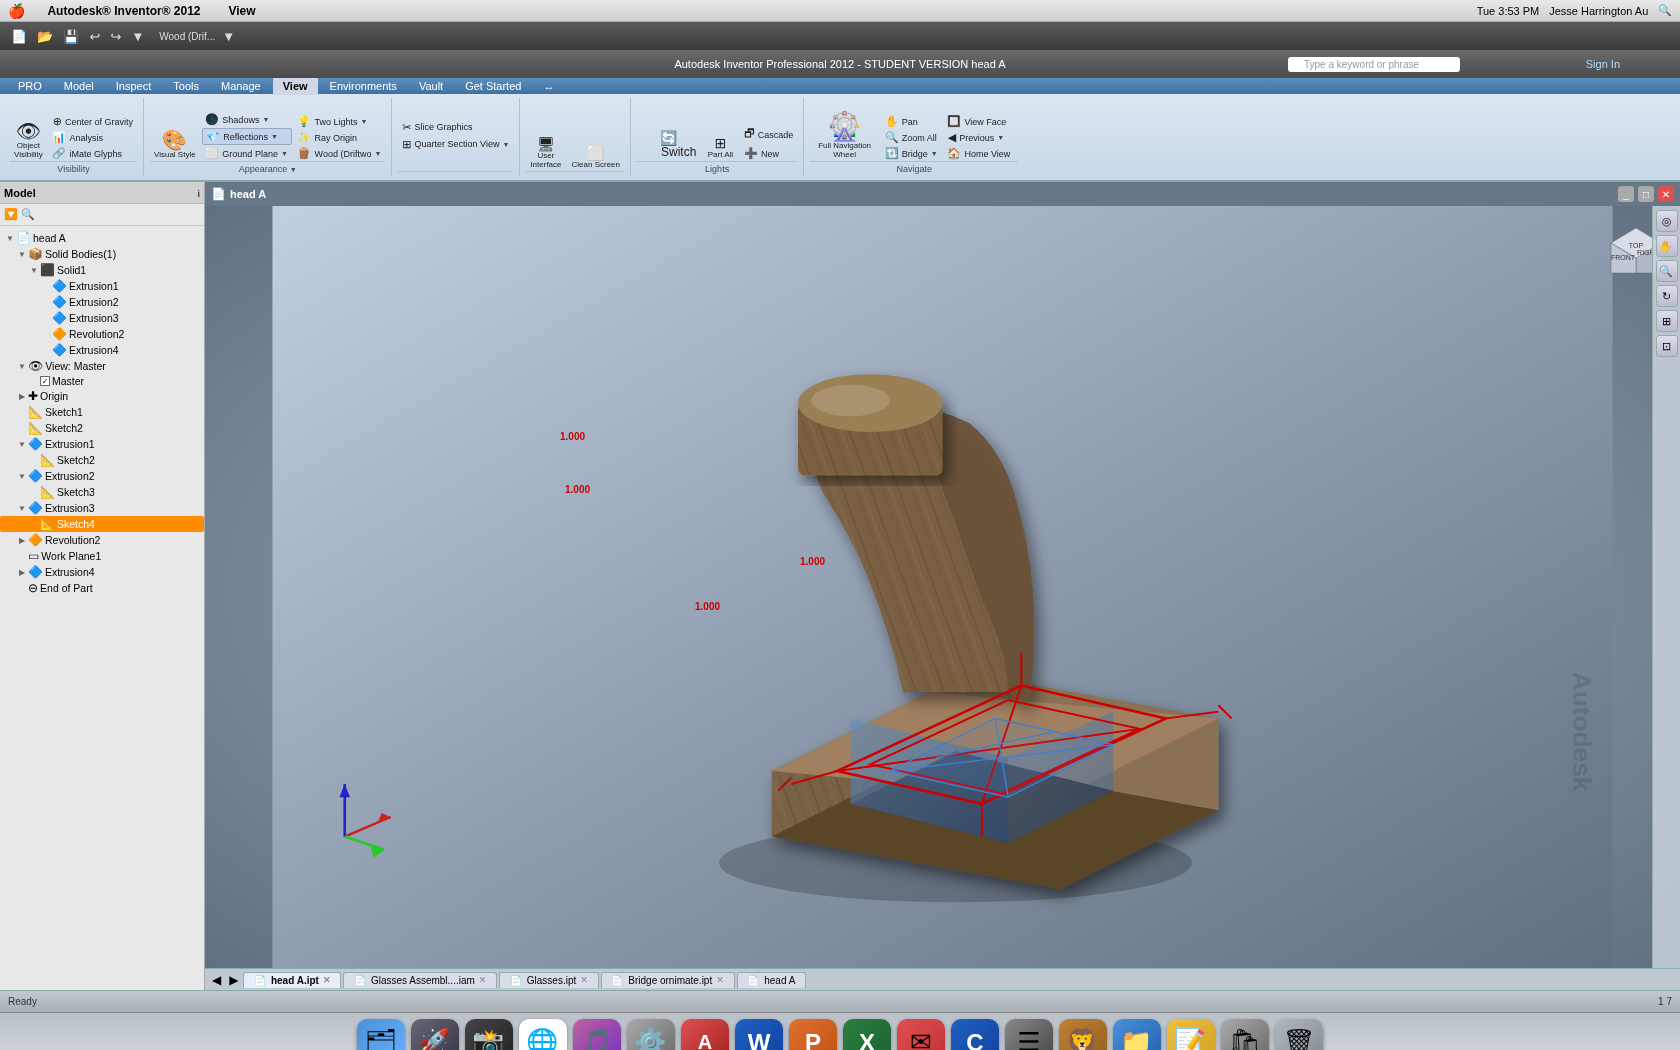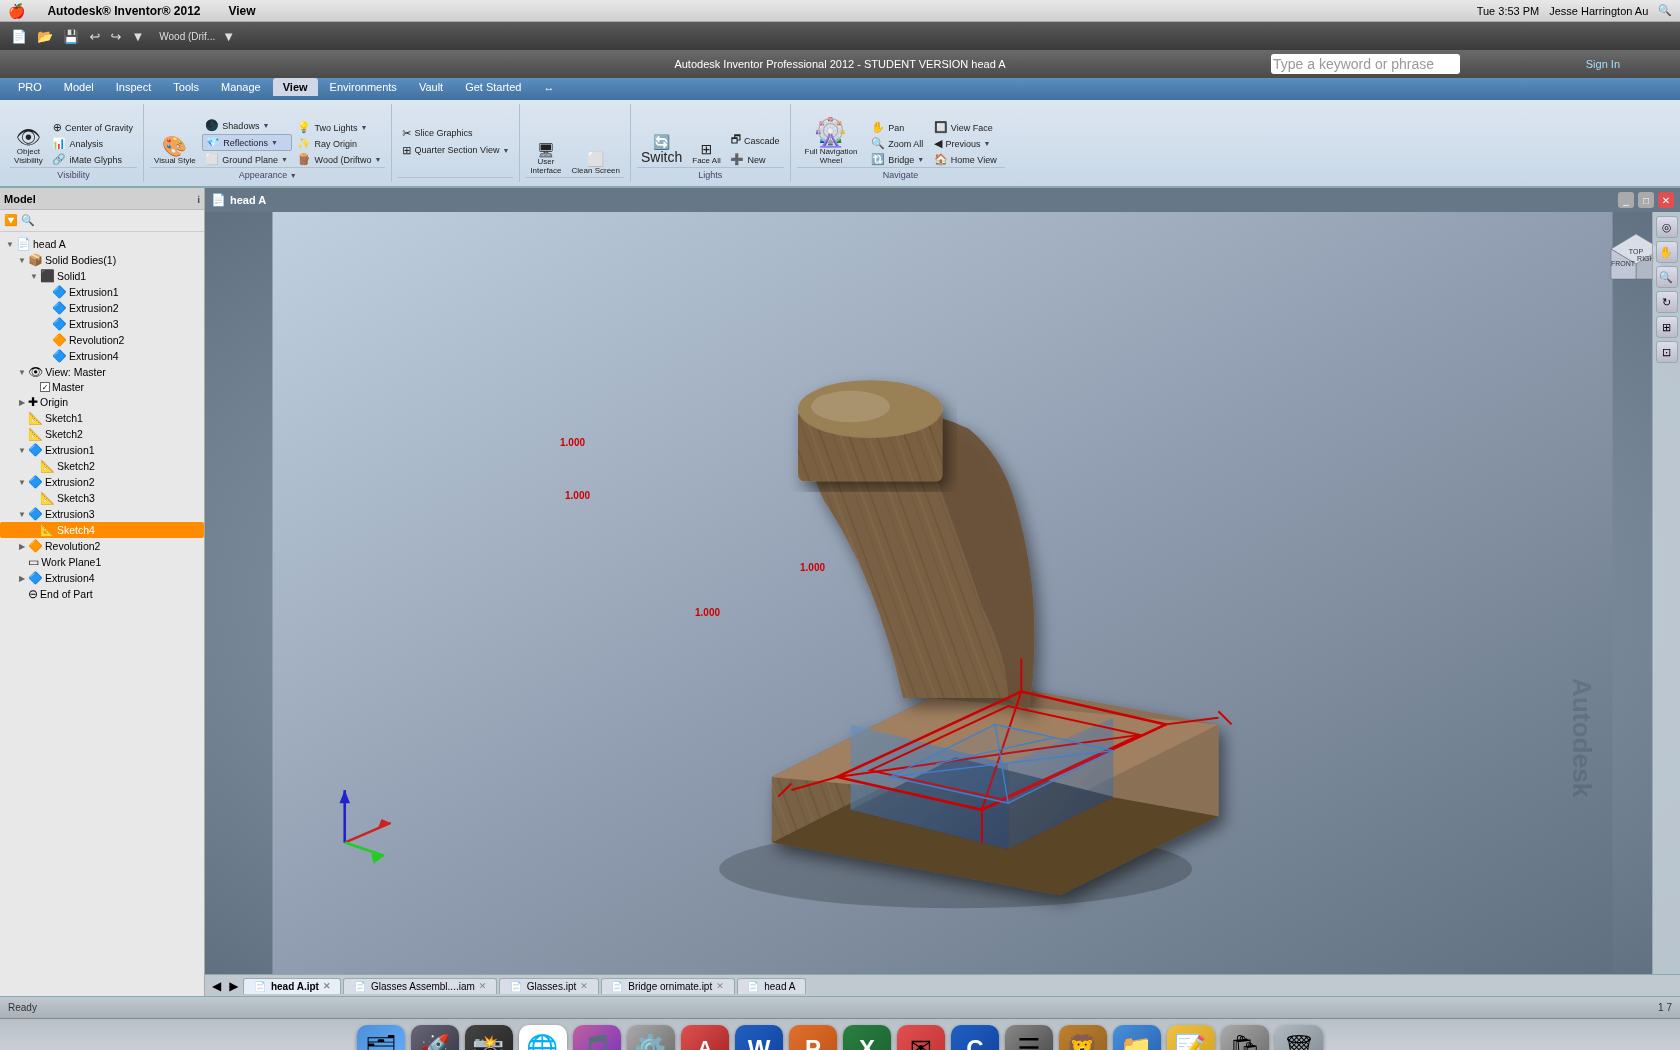--- a/index.html
+++ b/index.html
@@ -17,29 +17,29 @@
 
     
     #app-titlebar {
       height: 28px; background: linear-gradient(to bottom, #6a6a6a, #4a4a4a);
       display: flex; align-items: center; justify-content: center; color: white;
       font-size: 11px; position: relative;
     }
     #app-titlebar .title { color: #fff; }
     #app-titlebar .search-box {
       position: absolute; right: 200px;
-      background: #fff; border-radius: 3px; padding: 2px 2px;
-      font-size: 14px; color: #999; width: 189px;
+      background: #fff; border-radius: 3px; padding: 2px 16px;
+      font-size: 10px; color: #999; width: 172px;
     }
     #app-titlebar .sign-in { position: absolute; right: 60px; color: #adf; font-size: 11px; cursor: pointer; }
 
     
     #ribbon-tabs {
-      height: 22px; background: linear-gradient(to bottom, #5a8fc0, #4070a0);
-      display: flex; align-items: flex-start; padding-left: 8px;
+      height: 16px; background: linear-gradient(to bottom, #5a8fc0, #4070a0);
+      display: flex; align-items: center; padding-left: 8px;
     }
     .ribbon-tab {
       padding: 3px 10px; font-size: 11px; color: #fff; cursor: pointer;
       border-radius: 3px 3px 0 0; margin-right: 2px;
     }
     .ribbon-tab.active { background: #d0d8e8; color: #000; font-weight: 600; }
 
     
     #ribbon {
       height: 88px; background: linear-gradient(to bottom, #dce6f0, #c8d8e8);
@@ -334,25 +334,25 @@
         <div style="font-size:8px;text-align:center;">Clean Screen</div>
       </div>
     </div>
     <div class="ribbon-group-label"></div>
   </div>
 
   <div class="ribbon-group" style="min-width:120px;">
     <div class="ribbon-buttons">
       <div class="ribbon-btn">
         <div class="icon-sm">🔄</div>
-        <div style="font-size:14px;text-align:right;">Switch</div>
+        <div style="font-size:12px;text-align:right;margin-left:20px;">Switch</div>
       </div>
       <div class="ribbon-btn">
         <div class="icon-sm">⊞</div>
-        <div style="font-size:8px;text-align:center;">Face All</div>
+        <div style="font-size:8px;text-align:center;">Part All</div>
       </div>
       <div class="ribbon-btn-row">
         <div class="ribbon-btn-sm">
           <span class="icon-xs">🗗</span>
           <span>Cascade</span>
         </div>
         <div class="ribbon-btn-sm">
           <span class="icon-xs">➕</span>
           <span>New</span>
         </div>

